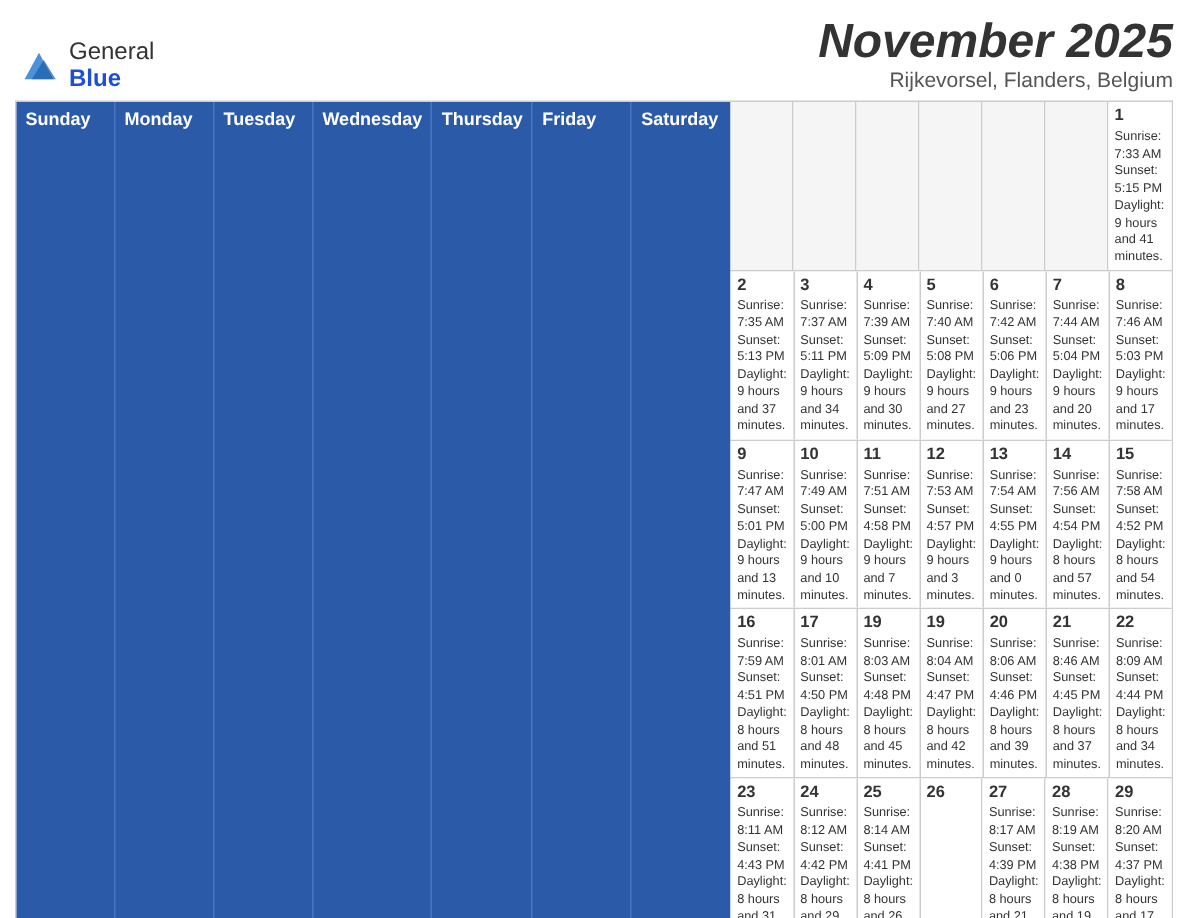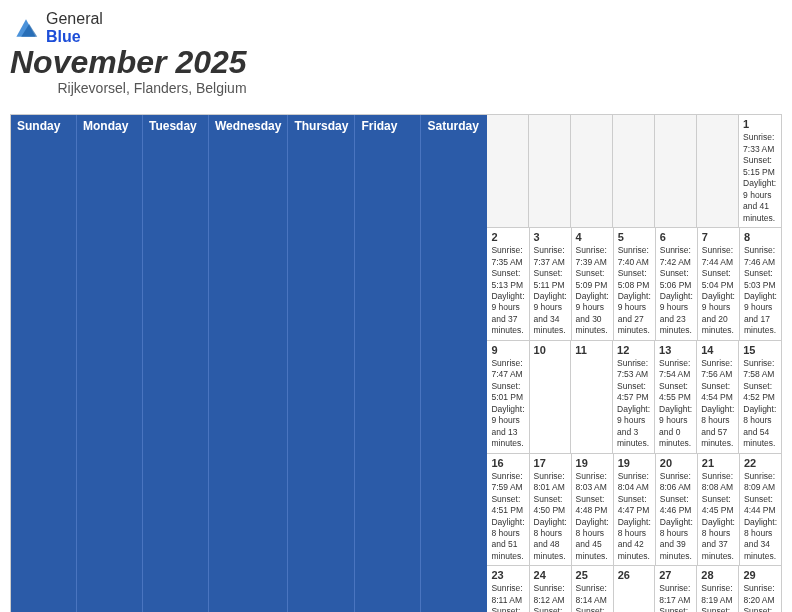--- a/index.html
+++ b/index.html
@@ -13,23 +13,22 @@
     .page {
       width: 792px;
       height: 612px;
       padding: 10px;
       display: flex;
       flex-direction: column;
     }
     .header {
       display: flex;
       justify-content: space-between;
-      align-items: flex-start;
-      margin-bottom: 18px;
-      flex-direction: column;
+      align-items: flex-end;
+      margin-bottom: 6px;
     }
     .logo {
       display: flex;
       align-items: center;
       gap: 4px;
     }
     .logo-icon {
       width: 32px;
       height: 28px;
     }
@@ -195,23 +194,29 @@
         </div>
         <div class="week-row">
           <div class="day-cell">
             <div class="day-number">9</div>
             <div class="day-info">Sunrise: 7:47 AM
 Sunset: 5:01 PM
 Daylight: 9 hours and 13 minutes.</div>
           </div>
           <div class="day-cell">
             <div class="day-number">10</div>
+            <div class="day-info">Sunrise: 7:49 AM
+Sunset: 5:00 PM
+Daylight: 9 hours and 10 minutes.</div>
           </div>
           <div class="day-cell">
             <div class="day-number">11</div>
+            <div class="day-info">Sunrise: 7:51 AM
+Sunset: 4:58 PM
+Daylight: 9 hours and 7 minutes.</div>
           </div>
           <div class="day-cell">
             <div class="day-number">12</div>
             <div class="day-info">Sunrise: 7:53 AM
 Sunset: 4:57 PM
 Daylight: 9 hours and 3 minutes.</div>
           </div>
           <div class="day-cell">
             <div class="day-number">13</div>
             <div class="day-info">Sunrise: 7:54 AM
@@ -257,21 +262,21 @@
 Daylight: 8 hours and 42 minutes.</div>
           </div>
           <div class="day-cell">
             <div class="day-number">20</div>
             <div class="day-info">Sunrise: 8:06 AM
 Sunset: 4:46 PM
 Daylight: 8 hours and 39 minutes.</div>
           </div>
           <div class="day-cell">
             <div class="day-number">21</div>
-            <div class="day-info">Sunrise: 8:08 AM
+            <div class="day-info">Sunrise: 8:46 AM
 Sunset: 4:45 PM
 Daylight: 8 hours and 37 minutes.</div>
           </div>
           <div class="day-cell">
             <div class="day-number">22</div>
             <div class="day-info">Sunrise: 8:09 AM
 Sunset: 4:44 PM
 Daylight: 8 hours and 34 minutes.</div>
           </div>
         </div>

